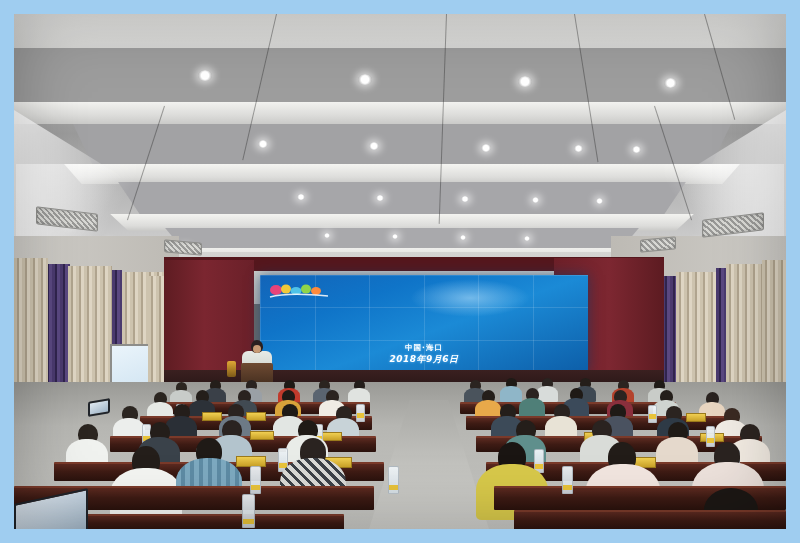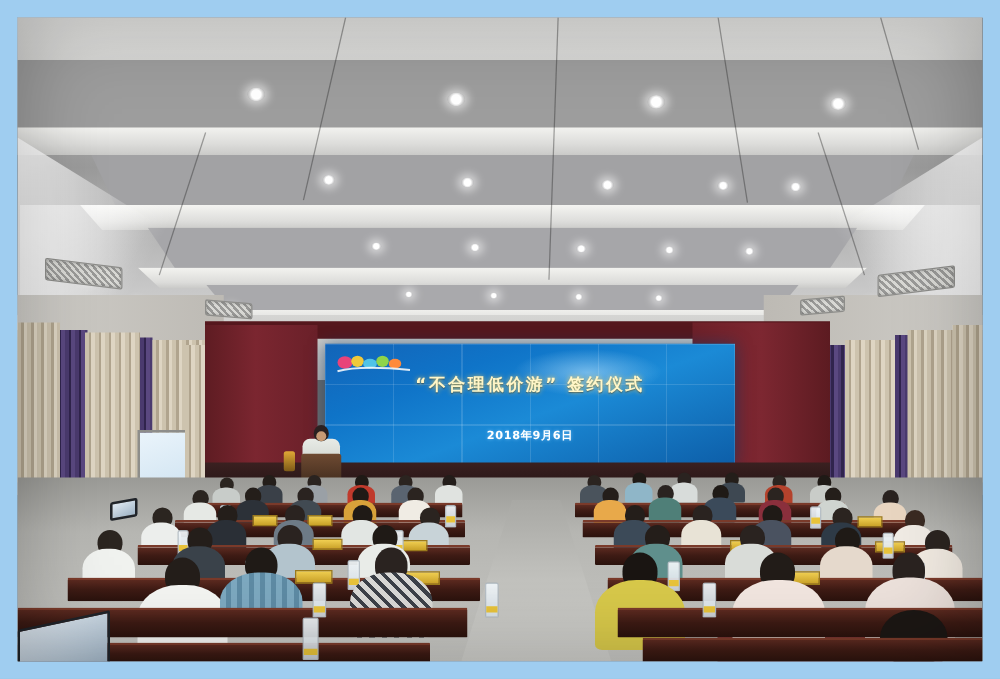--- a/index.html
+++ b/index.html
@@ -91,21 +91,21 @@
      background:radial-gradient(ellipse,rgba(190,230,255,.55),rgba(255,255,255,0) 70%);}
   .logo{position:absolute;left:8px;top:6px;width:62px;height:20px;z-index:3;}
   .ledtitle{position:absolute;left:0;top:24px;width:328px;z-index:3;text-align:center;
      color:#fff6c8;font-weight:bold;letter-spacing:2px;
      text-shadow:0 0 4px rgba(255,210,90,.85),0 1px 1px rgba(0,0,0,.5);}
   .ltl1{font-size:13.5px;line-height:17px;}
   .ltl2{font-size:13.5px;line-height:18px;}
   .ledsub{position:absolute;left:0;top:68px;width:328px;z-index:3;text-align:center;
      color:#ffffff;font-weight:bold;text-shadow:0 0 3px rgba(120,200,255,.9);}
   .lsb1{font-size:7.5px;line-height:10px;letter-spacing:1px;}
-  .lsb2{font-size:9px;line-height:12px;letter-spacing:.5px;}
+  .lsb2{font-size:9px;line-height:12px;letter-spacing:.5px;font-style:italic;}
 
   
   .stagefloor{position:absolute;left:150px;top:356px;width:500px;height:24px;
      background:linear-gradient(180deg,#3a2020,#241414);}
   .podium{position:absolute;left:227px;top:349px;width:32px;height:26px;
      background:linear-gradient(180deg,#6e4a32,#3e2a1c);border-radius:2px;}
   .spk-head{position:absolute;left:237px;top:326px;width:12px;height:13px;border-radius:50% 50% 45% 45%;
      background:#2a2020;}
   .spk-face{position:absolute;left:239px;top:331px;width:8px;height:8px;border-radius:50%;
      background:#c79a74;}
@@ -230,23 +230,23 @@
       <div class="ledglow"></div>
       <svg class="logo" viewBox="0 0 62 20">
         <ellipse cx="8" cy="9" rx="6" ry="5" fill="#e8437a"></ellipse>
         <ellipse cx="18" cy="8" rx="5" ry="4.5" fill="#f0c93a"></ellipse>
         <ellipse cx="28" cy="10" rx="5.5" ry="4" fill="#4fc3e8"></ellipse>
         <ellipse cx="38" cy="8" rx="5" ry="4.5" fill="#8fd44a"></ellipse>
         <ellipse cx="48" cy="10" rx="5" ry="4" fill="#ff8a3c"></ellipse>
         <path d="M2 16 Q20 11 60 15" stroke="#ffffff" stroke-width="1.6" fill="none" opacity=".85"></path>
       </svg>
       <div class="ledtitle">
-        <div class="ltl2">“不合理低价游” 签约仪式</div>
       </div>
       <div class="ledsub">
+        <div class="lsb1">中国·海口</div>
         <div class="lsb2">2018年9月6日</div>
       </div>
     </div>
 
     <div class="stagefloor"></div>
     <div class="flower"></div>
     <div class="spk-body"></div>
     <div class="spk-head"></div>
     <div class="spk-face"></div>
     <div class="podium"></div>

